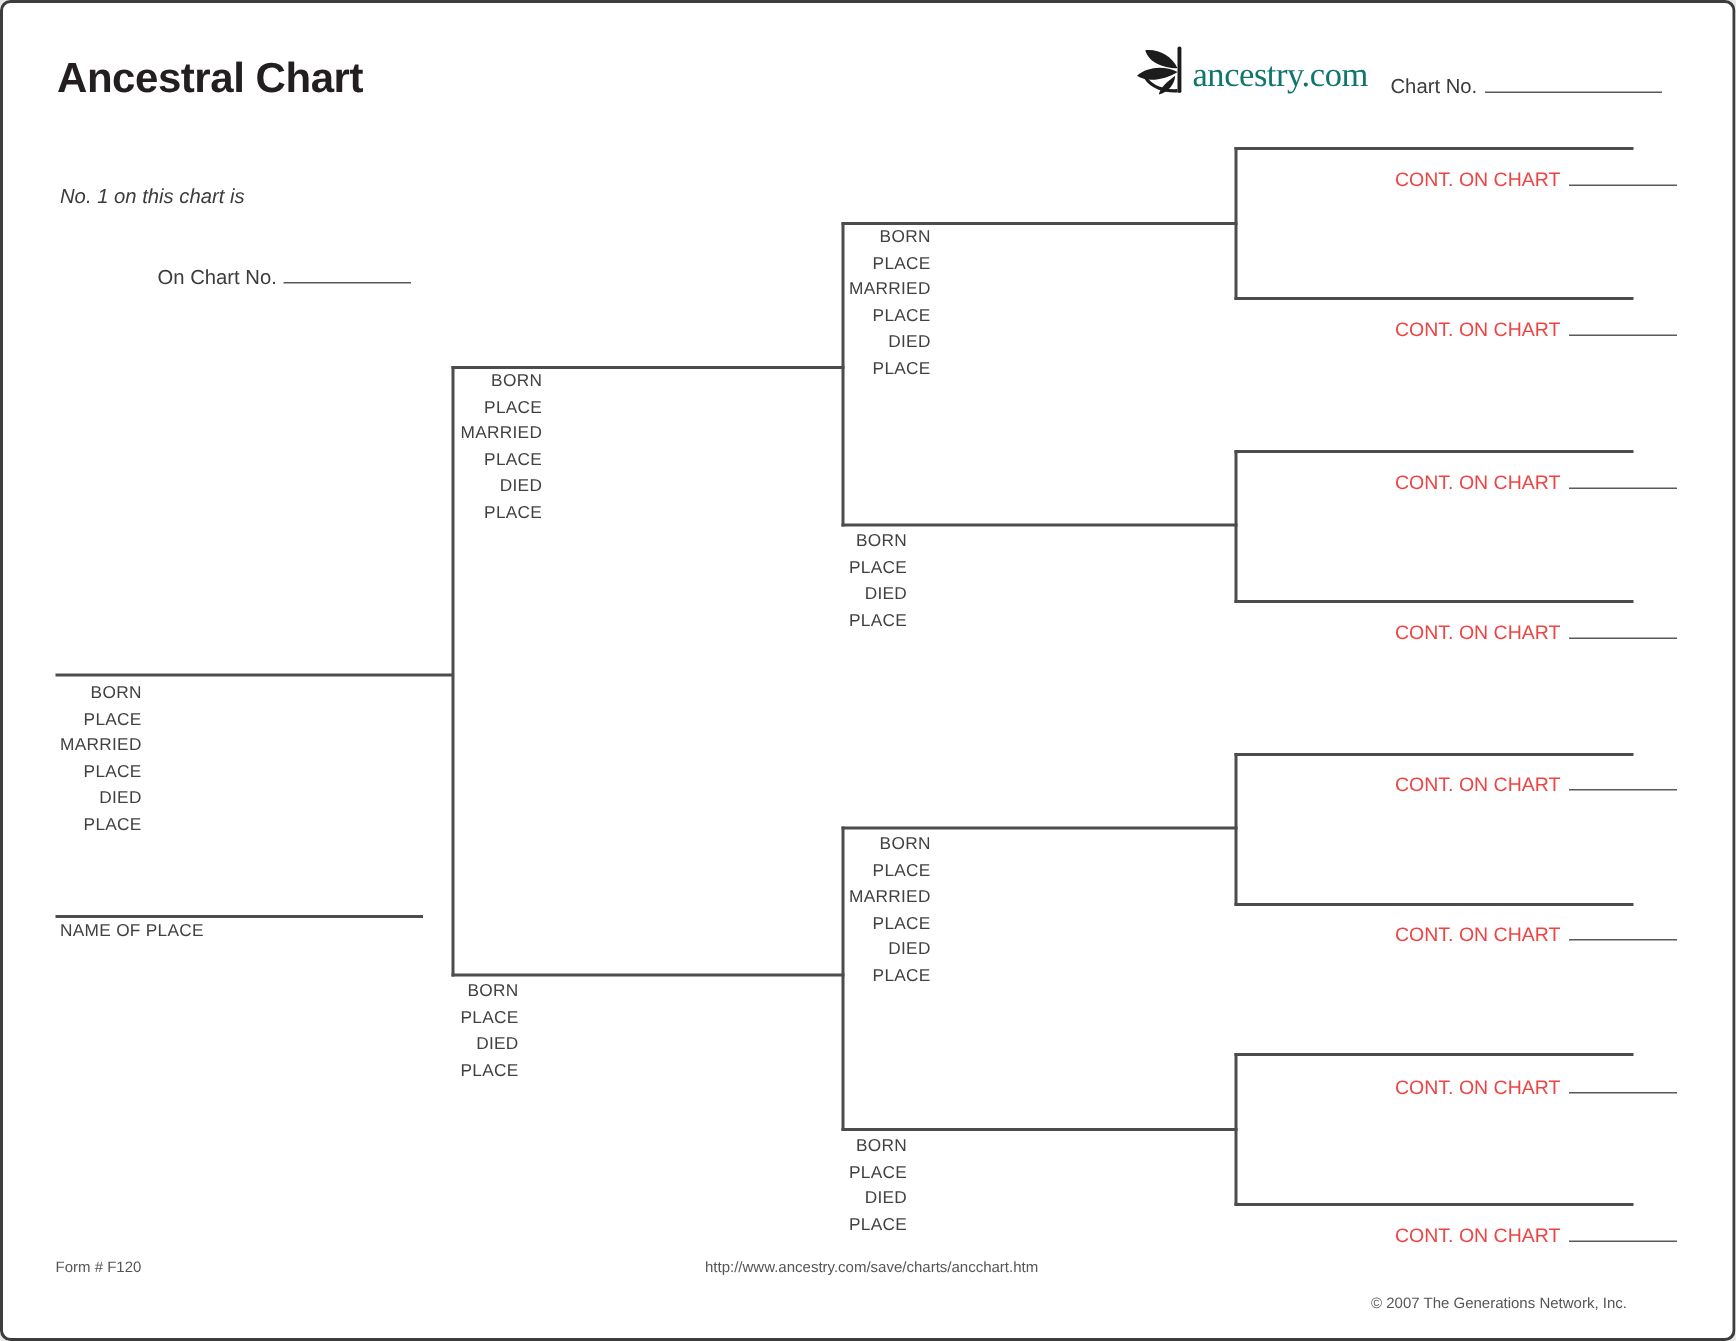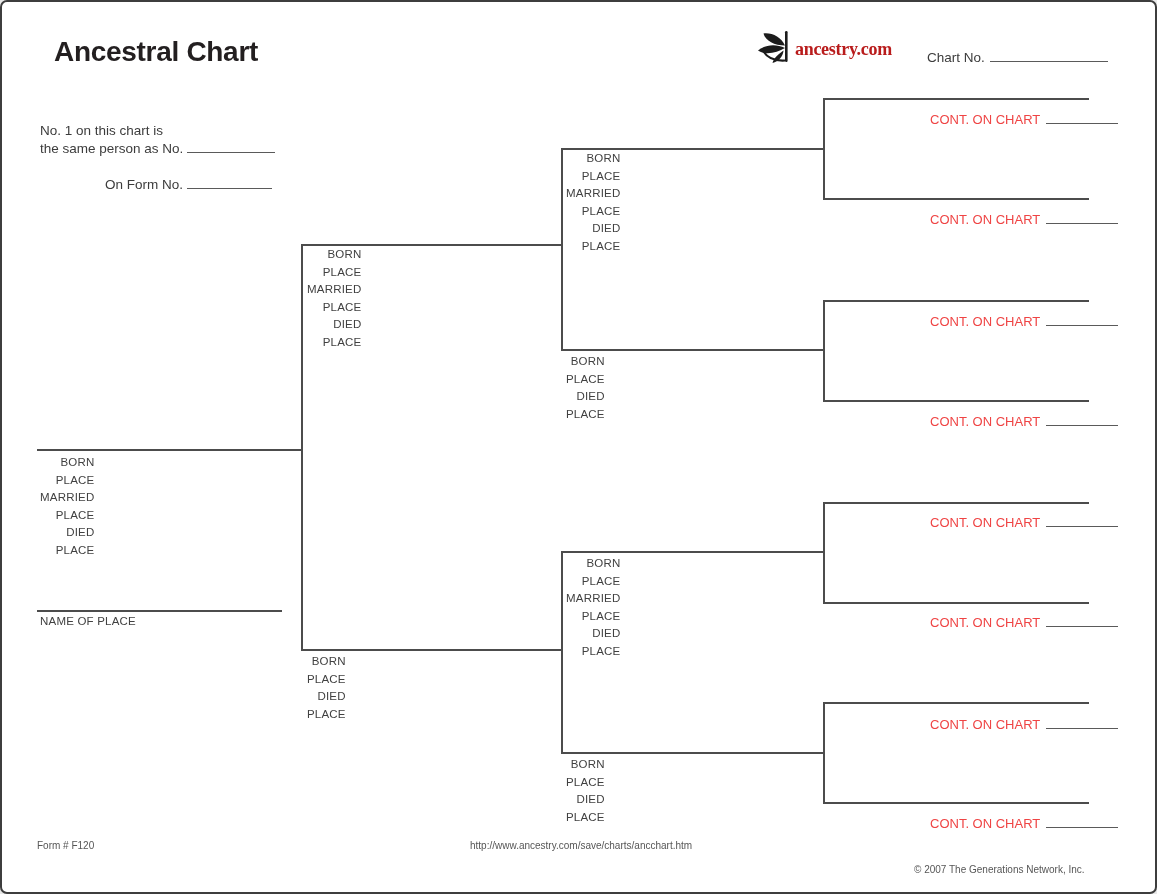--- a/index.html
+++ b/index.html
@@ -10,33 +10,33 @@
     border:2px solid #3d3d3d;
     border-radius:7px;
     box-sizing:border-box;
     overflow:hidden;
     font-family:"Liberation Sans", sans-serif;
     color:#3c3c3c;
   }
   .abs{position:absolute;}
   
   .title{
-    left:52px;top:34px;
+    left:36px;top:34px;
     font-size:28px;font-weight:bold;color:#231f20;
     letter-spacing:-0.3px;
   }
   .logo{left:752px;top:28px;display:flex;align-items:center;}
   .logo-word{
     font-family:"Liberation Serif", serif;
-    font-size:18px;font-weight:700;color:#b91c1c;
+    font-size:23px;font-weight:400;color:#0f766e;
     letter-spacing:-0.3px;margin-left:1px;
   }
   .chartno{left:925px;top:47px;font-size:13.5px;color:#3c3c3c;}
   
-  .refnote{left:38px;top:120px;font-size:13.5px;line-height:18px;color:#3c3c3c;}
+  .refnote{left:38px;top:120px;font-size:13.5px;line-height:18px;color:#3c3c3c;font-style:italic;}
   .refnote3{left:103px;top:174px;font-size:13.5px;color:#3c3c3c;}
   
   .blank{display:inline-block;border-bottom:1px solid #5a5a5a;height:12px;vertical-align:baseline;}
   .b88{width:88px;margin-left:4px;}
   .b85{width:85px;margin-left:4px;}
   .b118{width:118px;margin-left:5px;}
   .b72{width:72px;margin-left:6px;}
   
   .hline,.vline{background:#4c4c4c;}
   .hline{height:1.5px;}
@@ -73,24 +73,23 @@
     </span>
     <span class="logo-word">ancestry.com</span>
   </div>
 
   <div class="abs chartno">
     <span>Chart No.</span><span class="blank b118"></span>
   </div>
 
   <div class="abs refnote">
     <div>No. 1 on this chart is</div>
-    <div><span>the same person as No.</span><span class="blank b88"></span></div>
   </div>
   <div class="abs refnote3">
-    <span>On Form No.</span><span class="blank b85"></span>
+    <span>On Chart No.</span><span class="blank b85"></span>
   </div>
 
   <div class="abs hline" style="left:35px;top:447px;width:265px;"></div>
   <div class="abs hline" style="left:35px;top:608px;width:245px;"></div>
   <div class="abs vline" style="left:299px;top:242px;height:407px;"></div>
   <div class="abs hline" style="left:299px;top:242px;width:262px;"></div>
   <div class="abs hline" style="left:299px;top:647px;width:262px;"></div>
   <div class="abs vline" style="left:559px;top:146px;height:203px;"></div>
   <div class="abs vline" style="left:559px;top:549px;height:203px;"></div>
   <div class="abs hline" style="left:559px;top:146px;width:264px;"></div>

